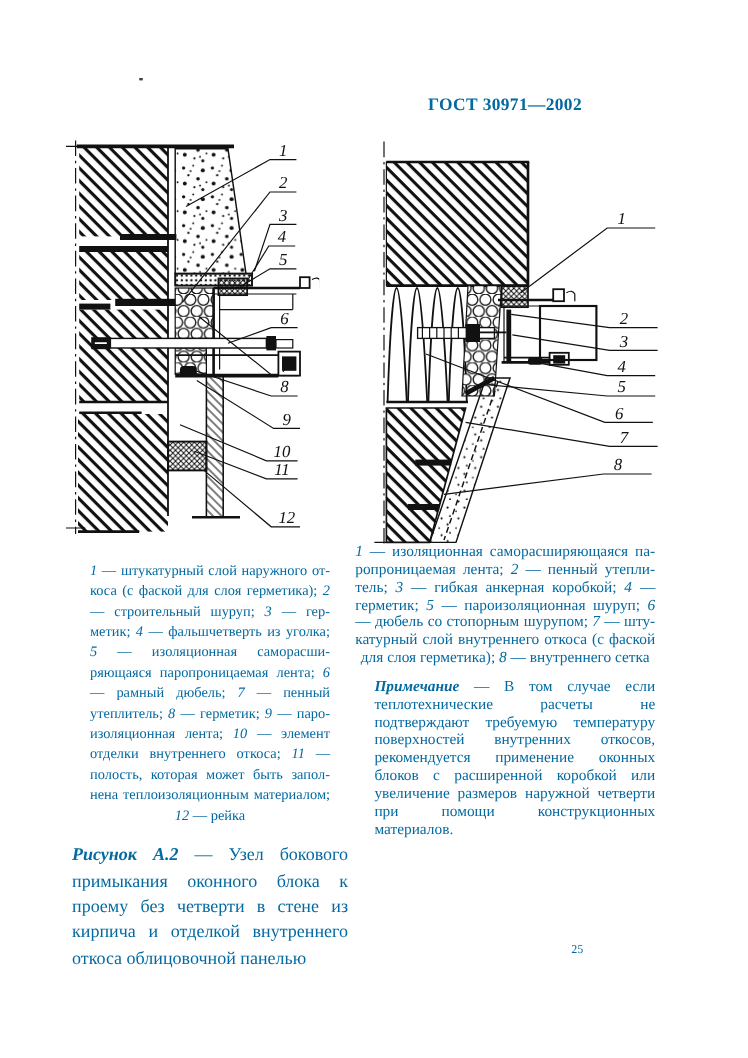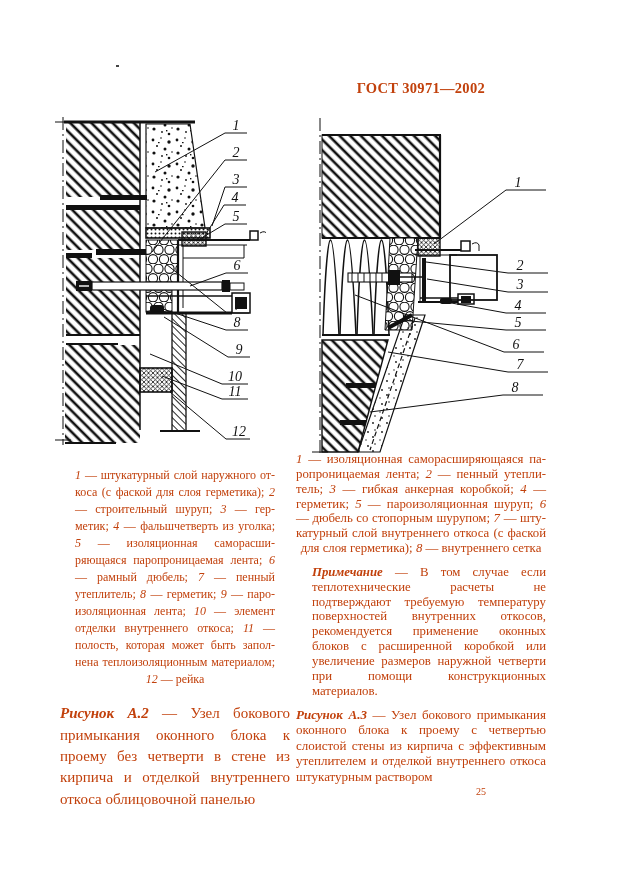--- a/index.html
+++ b/index.html
@@ -1,17 +1,17 @@
 <!DOCTYPE html>
 <html><head>
 <meta charset="utf-8">
 <style>
   html,body{margin:0;padding:0;background:#fff;}
   #page{position:relative;width:563px;height:882px;background:#fff;overflow:hidden;
-        font-family:"Liberation Serif","DejaVu Serif",serif;color:#c2410c;}
+        font-family:"Liberation Serif","DejaVu Serif",serif;color:#0369a1;}
   .hdr{position:absolute;top:80px;right:78px;font-weight:bold;font-size:14.5px;letter-spacing:.3px;}
   .pageno{position:absolute;top:786px;right:77px;font-size:10px;}
   .artifact{position:absolute;left:116px;top:65px;width:3px;height:2px;background:#444;}
   .colL{position:absolute;left:60px;top:452px;width:230px;}
   .colR{position:absolute;left:296px;top:452px;width:250px;}
   .legendL{font-size:12px;line-height:1.42;text-align:justify;text-align-last:center;margin:15px;}
   .capL{font-size:15px;line-height:1.42;text-align:justify;margin:7px 0 0 0;}
   .legendR{font-size:12.8px;line-height:1.16;text-align:justify;text-align-last:center;margin:0;}
   .noteR{font-size:12.8px;line-height:1.16;text-align:justify;margin:9px 0 0 16px;}
   .capR{font-size:13px;line-height:1.2;text-align:justify;margin:8px 0 0 0;}
@@ -303,19 +303,16 @@
       <i class="ln">3</i> <span>— гибкая анкерная коробкой;</span>
       <i class="ln">4</i> <span>— гер­метик;</span>
       <i class="ln">5</i> <span>— пароизоляционная шуруп;</span>
       <i class="ln">6</i> <span>— дюбель со стопорным шурупом;</span>
       <i class="ln">7</i> <span>— шту­катурный слой внутреннего откоса (с фас­кой для слоя герметика);</span>
       <i class="ln">8</i> <span>— внутреннего сетка</span>
     </p>
     <p class="noteR">
       <b class="cl">Примечание</b> <span>— В том случае если теплотех­нические расчеты не подтверждают требу­емую температуру поверхностей внутренних откосов, рекомендуется применение окон­ных блоков с расширенной коробкой или увеличение размеров наружной четверти при помощи конструкционных материалов.</span>
     </p>
-    <p class="capR">
-      <b class="cl">Рисунок А.3</b> <span>— Узел бокового примыка­ния оконного блока к проему с четвер­тью слоистой стены из кирпича с эф­фективным утеплителем и отделкой внут­реннего откоса штукатурным раствором</span>
-    </p>
   </div>
 
   <div class="pageno">25</div>
 </div>
 
 </body></html>

